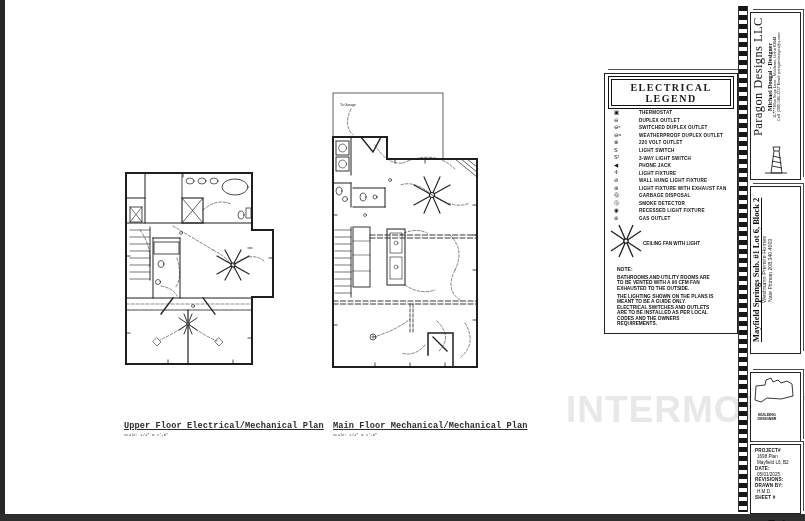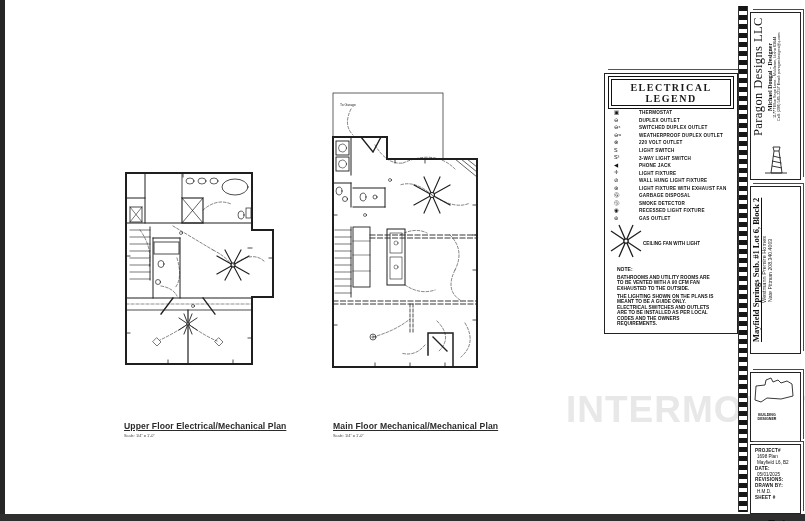--- a/index.html
+++ b/index.html
@@ -16,21 +16,21 @@
   .bottom-bar{left:0;top:514px;width:805px;height:7px;background:#2e2e2e;}
 
   .watermark{
     left:566px;top:389px;width:400px;height:44px;
     font-size:37px;font-weight:bold;letter-spacing:1px;color:#e8e8e8;
     white-space:nowrap;z-index:1;
   }
 
   
   .plan-svg{z-index:2;}
-  .plan-caption{z-index:2;}
+  .plan-caption{z-index:2;font-family:Liberation Mono, monospace;}
   .plan-title{
     font-size:8.6px;font-weight:bold;color:#2b2b2b;
     text-decoration:underline;letter-spacing:.1px;white-space:nowrap;
   }
   .plan-scale{font-size:3.9px;color:#444;margin-top:1.5px;}
 
   
   .legend{
     left:604px;top:73px;width:132px;height:259px;background:#fff;
     border:1.6px solid #222;z-index:2;

